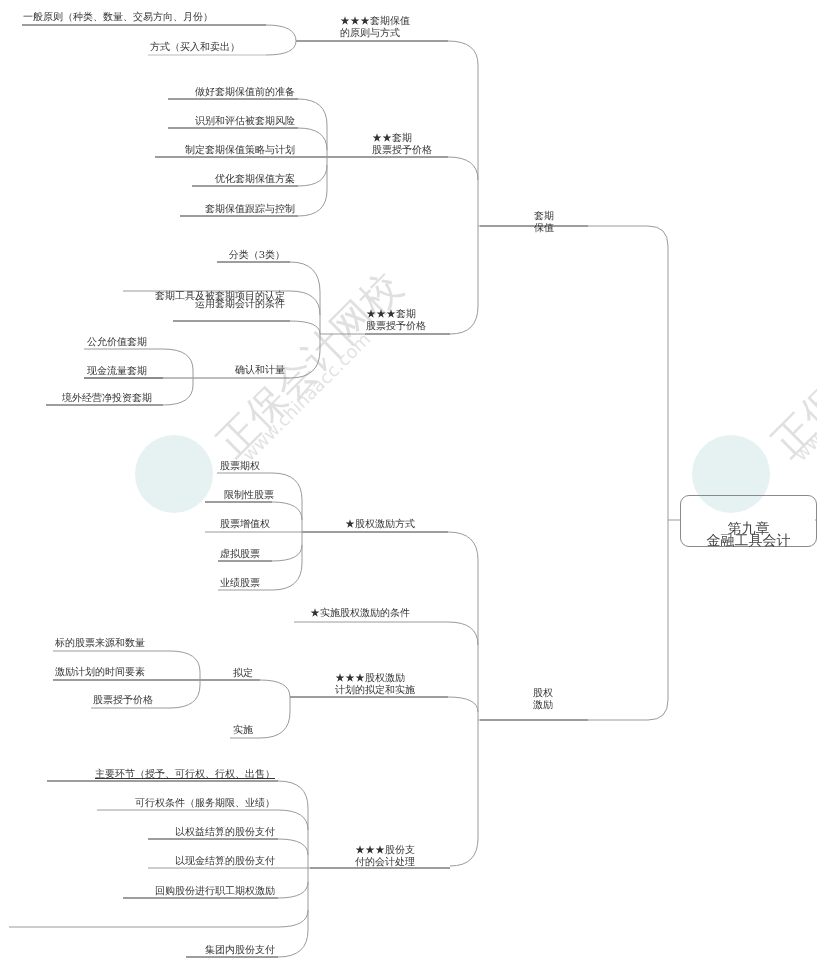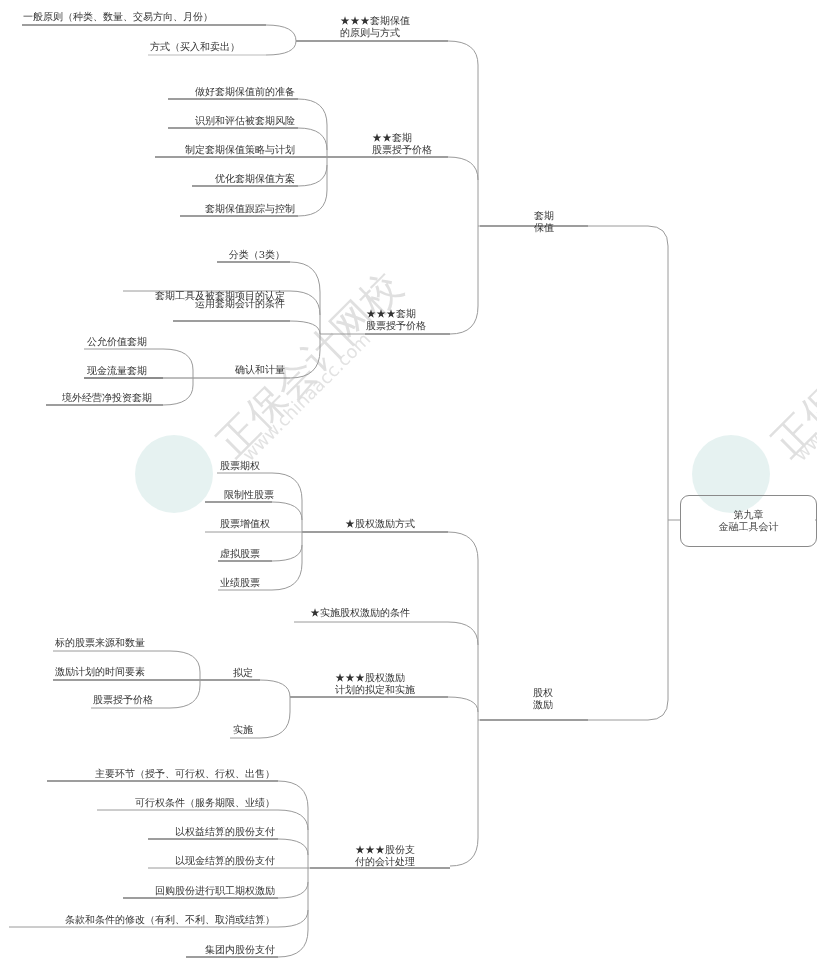--- a/index.html
+++ b/index.html
@@ -5,22 +5,22 @@
   html, body { margin:0; padding:0; background:#ffffff; }
   body { width:817px; height:973px; position:relative; overflow:hidden;
          font-family:"DejaVu Serif","Liberation Serif",serif; color:#2b2b2b; }
   #canvas { position:absolute; left:0; top:0; width:817px; height:973px; }
   svg.lines { position:absolute; left:0; top:0; }
   .lbl { position:absolute; font-size:10px; line-height:12px; white-space:nowrap; color:#333; }
   .lbl.r { text-align:right; }
   .lbl.two { line-height:11.5px; }
   .root { position:absolute; left:680px; top:495px; width:135px; height:50px;
           border:1px solid #8a8a8a; border-radius:9px; background:transparent;
-          display:flex; flex-direction:column; align-items:center; justify-content:center;
-          font-size:10px; line-height:12px; color:#444; }
+          display:flex; flex-direction:column; align-items:center; justify-content:flex-end;
+          font-size:14px; line-height:12px; color:#444; }
   .wm { position:absolute; color:#d9d9d9; font-size:40px; transform:rotate(-45deg);
         transform-origin:left top; white-space:nowrap; font-family:"DejaVu Sans",sans-serif; opacity:0.8; }
   .wm-url { position:absolute; color:#dcdcdc; font-size:18px; transform:rotate(-45deg);
         transform-origin:left top; white-space:nowrap; font-family:"DejaVu Sans",sans-serif; opacity:0.8; }
   .logo { position:absolute; width:78px; height:78px; border-radius:50%; background:#e3f1f0; opacity:0.9; }
 </style>
 </head>
 <body>
 
 <div id="canvas">
@@ -177,20 +177,19 @@
   <div class="lbl" style="left:233px;top:667px;">拟定</div>
   <div class="lbl" style="left:233px;top:724px;">实施</div>
   <div class="lbl" style="left:55px;top:637px;">标的股票来源和数量</div>
   <div class="lbl" style="left:55px;top:666px;">激励计划的时间要素</div>
   <div class="lbl" style="left:93px;top:694px;">股票授予价格</div>
 
   <div class="lbl two" style="left:355px;top:844px;">
     <div>★★★股份支</div>
     <div>付的会计处理</div>
   </div>
-  <div class="lbl r" style="left:40px;top:768px;width:235px;">主要环节（授予、可行权、行权、出售）</div>
+  <div class="lbl r" style="left:40px;top:768px;width:235px;text-decoration:underline;">主要环节（授予、可行权、行权、出售）</div>
   <div class="lbl r" style="left:90px;top:797px;width:185px;">可行权条件（服务期限、业绩）</div>
   <div class="lbl r" style="left:140px;top:826px;width:135px;">以权益结算的股份支付</div>
   <div class="lbl r" style="left:140px;top:855px;width:135px;">以现金结算的股份支付</div>
   <div class="lbl r" style="left:115px;top:885px;width:160px;">回购股份进行职工期权激励</div>
-  <div class="lbl r" style="left:5px;top:914px;width:270px;">条款和条件的修改（有利、不利、取消或结算）</div>
   <div class="lbl r" style="left:180px;top:944px;width:95px;">集团内股份支付</div>
 </div>
 
 </body></html>

